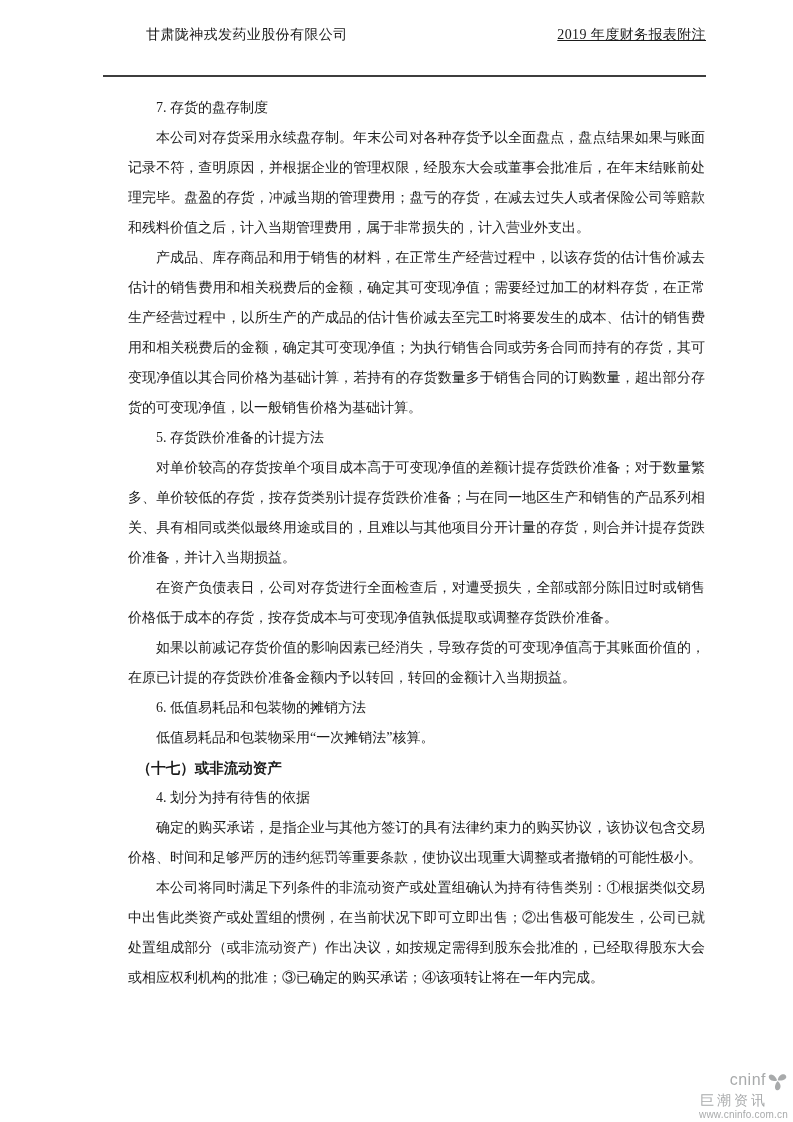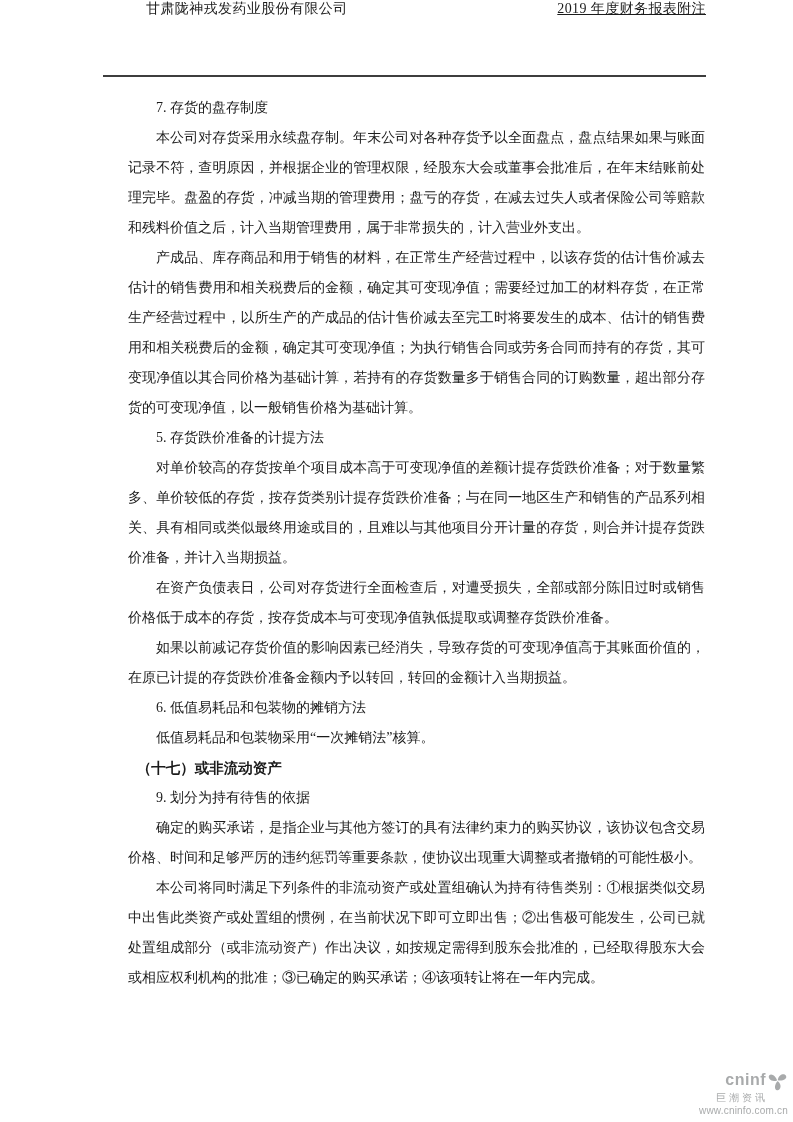--- a/index.html
+++ b/index.html
@@ -14,21 +14,21 @@
     overflow: hidden;
   }
   
   .header {
     position: absolute;
     left: 103px;
     top: 0;
     width: 603px;
     height: 77px;
     display: flex;
-    align-items: flex-start;
+    align-items: center;
     justify-content: space-between;
     padding-bottom: 5px;
     border-bottom: 2px solid #3d3d3d;
   }
   .company-name {
     margin-left: 43px;
     font-size: 14px;
     letter-spacing: 0.4px;
     white-space: nowrap;
   }
@@ -75,27 +75,27 @@
     line-height: 1.15;
     user-select: none;
   }
   .logo-row {
     display: flex;
     align-items: center;
     justify-content: flex-end;
     gap: 1px;
   }
   .logo-wordmark {
-    font-weight: bold;
+    font-weight: normal;
     font-size: 16px;
     letter-spacing: 0.5px;
   }
   .pinwheel { width: 21px; height: 21px; display: block; }
   .logo-caption {
-    font-size: 10px;
+    font-size: 14px;
     letter-spacing: 3px;
     padding-right: 20px;
     margin-top: 1px;
     white-space: nowrap;
   }
   .logo-url {
     font-size: 10px;
     letter-spacing: 0.2px;
     margin-top: 1px;
     white-space: nowrap;
@@ -115,21 +115,21 @@
     <p class="block">7. 存货的盘存制度</p>
     <p class="block">本公司对存货采用永续盘存制。年末公司对各种存货予以全面盘点，盘点结果如果与账面记录不符，查明原因，并根据企业的管理权限，经股东大会或董事会批准后，在年末结账前处理完毕。盘盈的存货，冲减当期的管理费用；盘亏的存货，在减去过失人或者保险公司等赔款和残料价值之后，计入当期管理费用，属于非常损失的，计入营业外支出。</p>
     <p class="block">产成品、库存商品和用于销售的材料，在正常生产经营过程中，以该存货的估计售价减去估计的销售费用和相关税费后的金额，确定其可变现净值；需要经过加工的材料存货，在正常生产经营过程中，以所生产的产成品的估计售价减去至完工时将要发生的成本、估计的销售费用和相关税费后的金额，确定其可变现净值；为执行销售合同或劳务合同而持有的存货，其可变现净值以其合同价格为基础计算，若持有的存货数量多于销售合同的订购数量，超出部分存货的可变现净值，以一般销售价格为基础计算。</p>
     <p class="block">5. 存货跌价准备的计提方法</p>
     <p class="block">对单价较高的存货按单个项目成本高于可变现净值的差额计提存货跌价准备；对于数量繁多、单价较低的存货，按存货类别计提存货跌价准备；与在同一地区生产和销售的产品系列相关、具有相同或类似最终用途或目的，且难以与其他项目分开计量的存货，则合并计提存货跌价准备，并计入当期损益。</p>
     <p class="block">在资产负债表日，公司对存货进行全面检查后，对遭受损失，全部或部分陈旧过时或销售价格低于成本的存货，按存货成本与可变现净值孰低提取或调整存货跌价准备。</p>
     <p class="block">如果以前减记存货价值的影响因素已经消失，导致存货的可变现净值高于其账面价值的，在原已计提的存货跌价准备金额内予以转回，转回的金额计入当期损益。</p>
     <p class="block">6. 低值易耗品和包装物的摊销方法</p>
     <p class="block">低值易耗品和包装物采用“一次摊销法”核算。</p>
     <p class="block section-heading">（十七）或非流动资产</p>
-    <p class="block">9. 划分为持有待售的依据</p>
+    <p class="block">4. 划分为持有待售的依据</p>
     <p class="block">确定的购买承诺，是指企业与其他方签订的具有法律约束力的购买协议，该协议包含交易价格、时间和足够严厉的违约惩罚等重要条款，使协议出现重大调整或者撤销的可能性极小。</p>
     <p class="block">本公司将同时满足下列条件的非流动资产或处置组确认为持有待售类别：①根据类似交易中出售此类资产或处置组的惯例，在当前状况下即可立即出售；②出售极可能发生，公司已就处置组成部分（或非流动资产）作出决议，如按规定需得到股东会批准的，已经取得股东大会或相应权利机构的批准；③已确定的购买承诺；④该项转让将在一年内完成。</p>
   </div>
 
 
   <div class="cninfo-logo">
     <div class="logo-row">
       <span class="logo-wordmark">cninf</span>
       <span>
         <svg class="pinwheel" viewBox="0 0 24 24" xmlns="http://www.w3.org/2000/svg">

